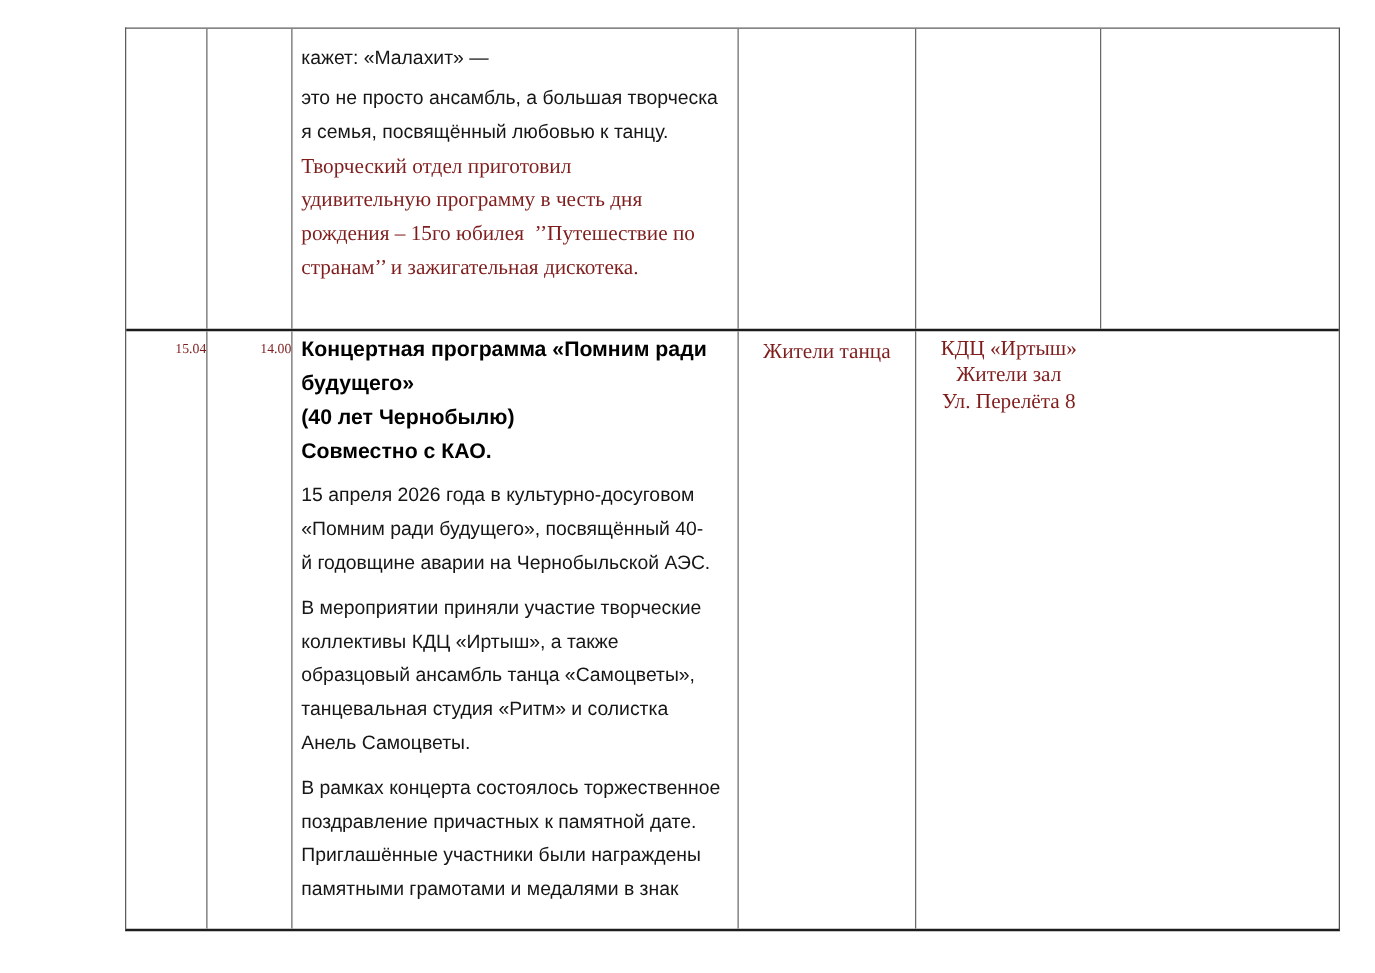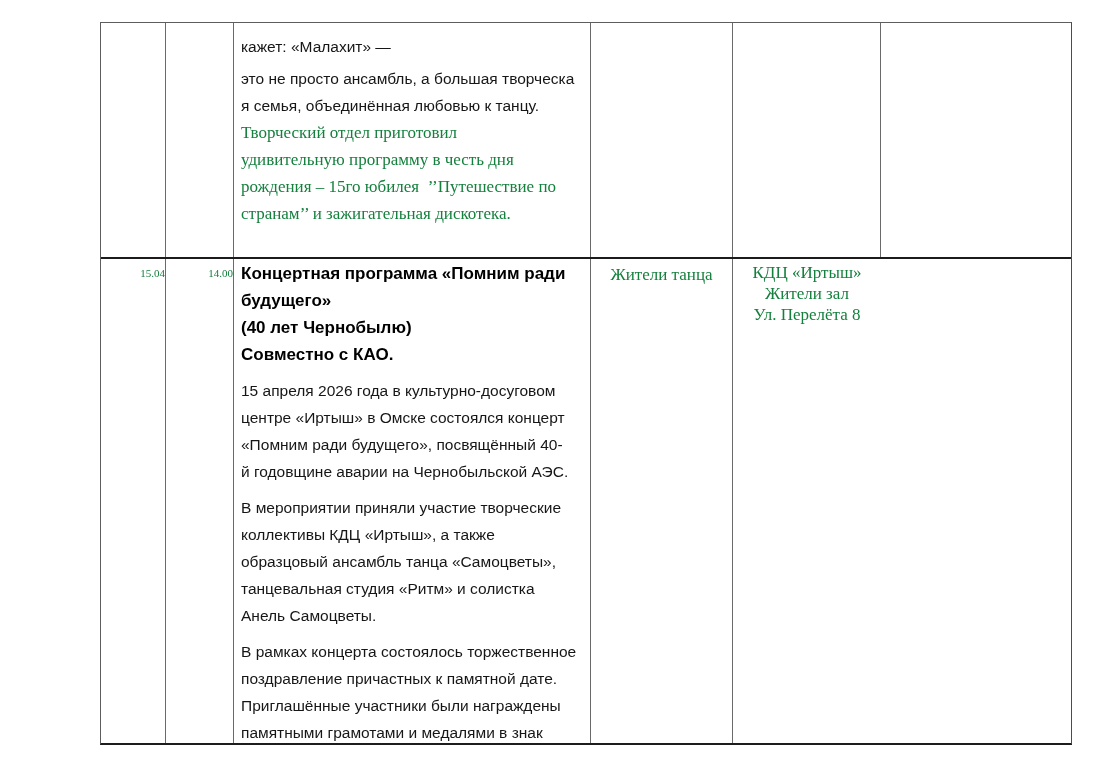--- a/index.html
+++ b/index.html
@@ -39,21 +39,21 @@
 
   .line { white-space:pre; line-height:27px; }
   .c-date .line, .c-time .line { line-height:25px; font-size:11px;text-align:right; }
   .c-aud .line, .c-venue .line, .c-resp .line { line-height:21px; font-size:17px; }
 
   .para { margin:0 0 9px 0; }
   .row1 .para { margin-bottom:0; }
   .row1 .para:first-child { margin-bottom:5px; }
 
   .f-sans  { font-family:"Liberation Sans", sans-serif; font-size:15.5px; color:#161616; }
-  .f-serif { font-family:"Liberation Serif", serif; font-size:17px; color:#15803d; }
+  .f-serif { font-family:"Liberation Serif", serif; font-size:17px; color:#7f1d1d; }
   .f-serif-bold { font-family:Liberation Sans, sans-serif; font-size:17px; font-weight:bold; color:#000; }
 </style>
 </head>
 <body>
 
 <div class="page">
   <div class="doc-table">
 
     <div class="t-row row1">
       <div class="cell c-date">
@@ -61,21 +61,21 @@
       </div>
       <div class="cell c-time">
         <div class="line f-serif"></div>
       </div>
       <div class="cell c-desc">
           <div class="para f-sans">
             <div class="line">кажет: «Малахит» —</div>
           </div>
           <div class="para f-sans">
             <div class="line">это не просто ансамбль, а большая творческа</div>
-            <div class="line">я семья, объединённая любовью к танцу.</div>
+            <div class="line">я семья, посвящённый любовью к танцу.</div>
           </div>
           <div class="para f-serif">
             <div class="line">Творческий отдел приготовил</div>
             <div class="line">удивительную программу в честь дня</div>
             <div class="line">рождения – 15го юбилея  ’’Путешествие по</div>
             <div class="line">странам’’ и зажигательная дискотека.</div>
           </div>
         </div>
       <div class="cell c-aud">
         <div class="line f-serif"></div>
@@ -93,21 +93,20 @@
       </div>
       <div class="cell c-desc">
           <div class="para f-serif-bold">
             <div class="line">Концертная программа «Помним ради</div>
             <div class="line">будущего»</div>
             <div class="line">(40 лет Чернобылю)</div>
             <div class="line">Совместно с КАО.</div>
           </div>
           <div class="para f-sans">
             <div class="line">15 апреля 2026 года в культурно-досуговом</div>
-            <div class="line">центре «Иртыш» в Омске состоялся концерт</div>
             <div class="line">«Помним ради будущего», посвящённый 40-</div>
             <div class="line">й годовщине аварии на Чернобыльской АЭС.</div>
           </div>
           <div class="para f-sans">
             <div class="line">В мероприятии приняли участие творческие</div>
             <div class="line">коллективы КДЦ «Иртыш», а также</div>
             <div class="line">образцовый ансамбль танца «Самоцветы»,</div>
             <div class="line">танцевальная студия «Ритм» и солистка</div>
             <div class="line">Анель Самоцветы.</div>
           </div>

